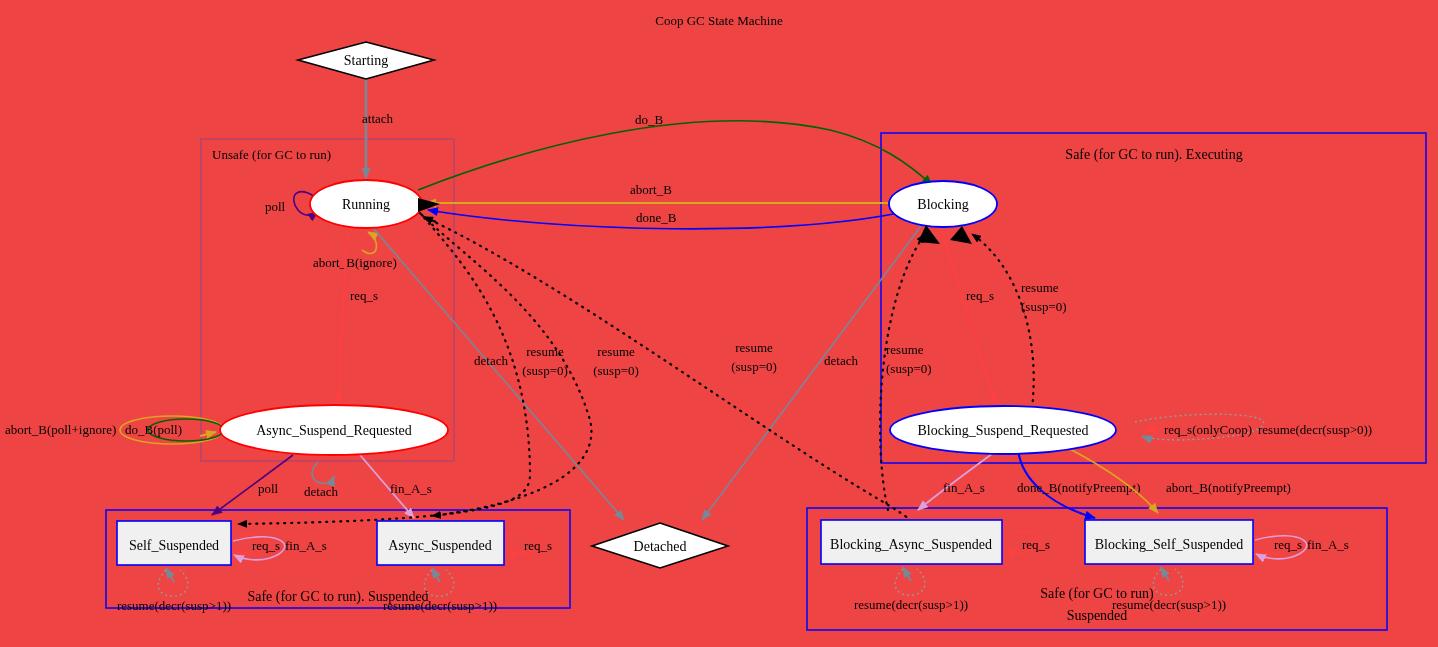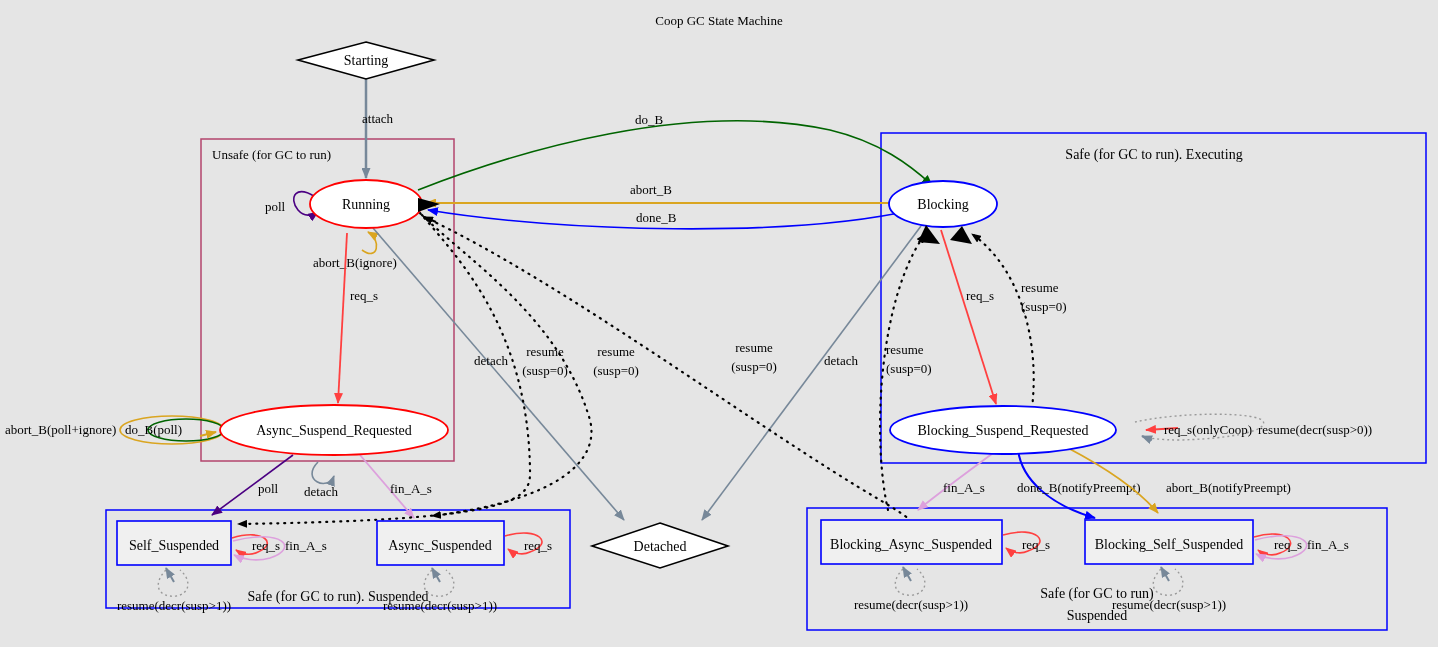--- a/index.html
+++ b/index.html
@@ -7,21 +7,21 @@
     padding: 0;
     background: #ffffff;
   }
   body {
     font-family: "Liberation Serif", "DejaVu Serif", serif;
   }
   #canvas {
     position: relative;
     width: 1438px;
     height: 647px;
-    background: #e5e5e5;
+    background: #ef4444;
     overflow: hidden;
   }
   svg.diagram {
     position: absolute;
     left: 0;
     top: 0;
     width: 1438px;
     height: 647px;
   }
   text {

